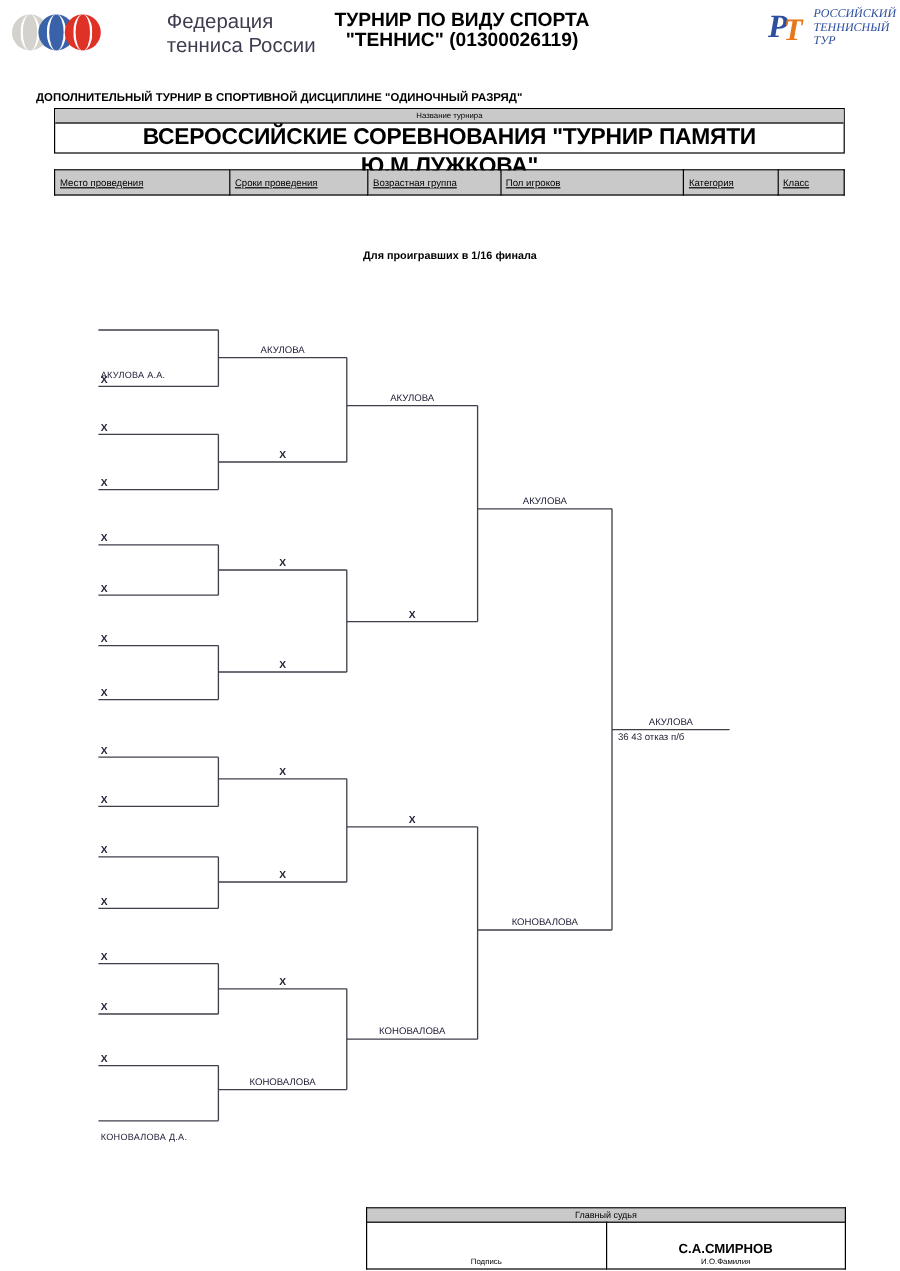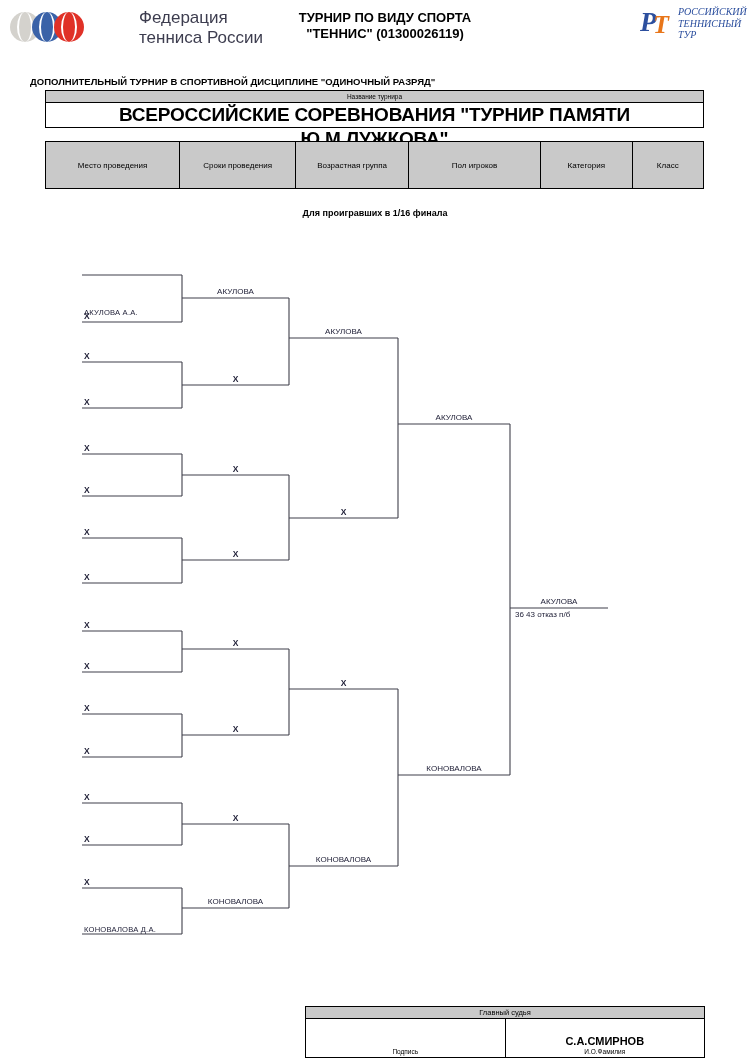--- a/index.html
+++ b/index.html
@@ -55,21 +55,21 @@
     color: #3d3d4f;
     white-space: pre-line;
     margin-left: 44px;
   }
 
   #tournament-sport {
     position: absolute;
     left: 255px; top: 10px;
     width: 260px;
     text-align: center;
-    font-size: 13px;
+    font-size: 16px;
     font-weight: bold;
     line-height: 16px;
     white-space: pre-line;
   }
 
   #rtt-logo {
     position: absolute;
     left: 640px; top: 4px;
     width: 105px; height: 40px;
   }
@@ -139,24 +139,25 @@
 
   
   #info-table {
     position: absolute;
     left: 45px; top: 141px;
     width: 659px;
     border-collapse: collapse;
   }
   #info-table td {
     border: 1px solid #000000;
-    text-align: center;
+    text-align: left;
     font-size: 8px;
     height: 12px;
-    padding: 17px;
+    padding: 4px;
+    text-decoration: underline;
   }
   #info-table tr.head td {
     background: #c9c9c9;
     font-weight: normal;
   }
   #info-table tr.val td {
     font-size: 9.5px;
     font-weight: bold;
     height: 14px;
   }
@@ -373,21 +374,21 @@
     <div class="slot-label x" style="left: 84px; top: 485px;">X</div>
     <div class="slot-label x" style="left: 84px; top: 527px;">X</div>
     <div class="slot-label x" style="left: 84px; top: 572px;">X</div>
     <div class="slot-label x" style="left: 84px; top: 620px;">X</div>
     <div class="slot-label x" style="left: 84px; top: 661px;">X</div>
     <div class="slot-label x" style="left: 84px; top: 703px;">X</div>
     <div class="slot-label x" style="left: 84px; top: 746px;">X</div>
     <div class="slot-label x" style="left: 84px; top: 792px;">X</div>
     <div class="slot-label x" style="left: 84px; top: 834px;">X</div>
     <div class="slot-label x" style="left: 84px; top: 877px;">X</div>
-    <div class="slot-label seed" style="left: 84px; top: 881px;">КОНОВАЛОВА   Д.А.</div>
+    <div class="slot-label seed" style="left: 84px; top: 899px;">КОНОВАЛОВА   Д.А.</div>
     <div class="win-label" style="left: 182px; width: 107px; top: 287px;">АКУЛОВА</div>
     <div class="win-label x" style="left: 182px; width: 107px; top: 374px;">X</div>
     <div class="win-label x" style="left: 182px; width: 107px; top: 464px;">X</div>
     <div class="win-label x" style="left: 182px; width: 107px; top: 549px;">X</div>
     <div class="win-label x" style="left: 182px; width: 107px; top: 638px;">X</div>
     <div class="win-label x" style="left: 182px; width: 107px; top: 724px;">X</div>
     <div class="win-label x" style="left: 182px; width: 107px; top: 813px;">X</div>
     <div class="win-label" style="left: 182px; width: 107px; top: 897px;">КОНОВАЛОВА</div>
     <div class="win-label" style="left: 289px; width: 109px; top: 327px;">АКУЛОВА</div>
     <div class="win-label x" style="left: 289px; width: 109px; top: 507px;">X</div>

